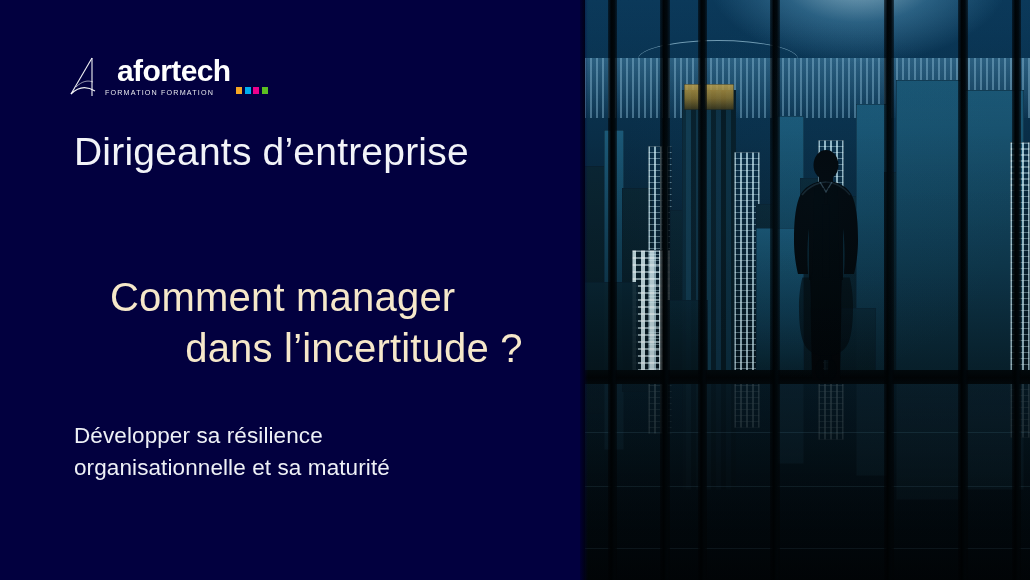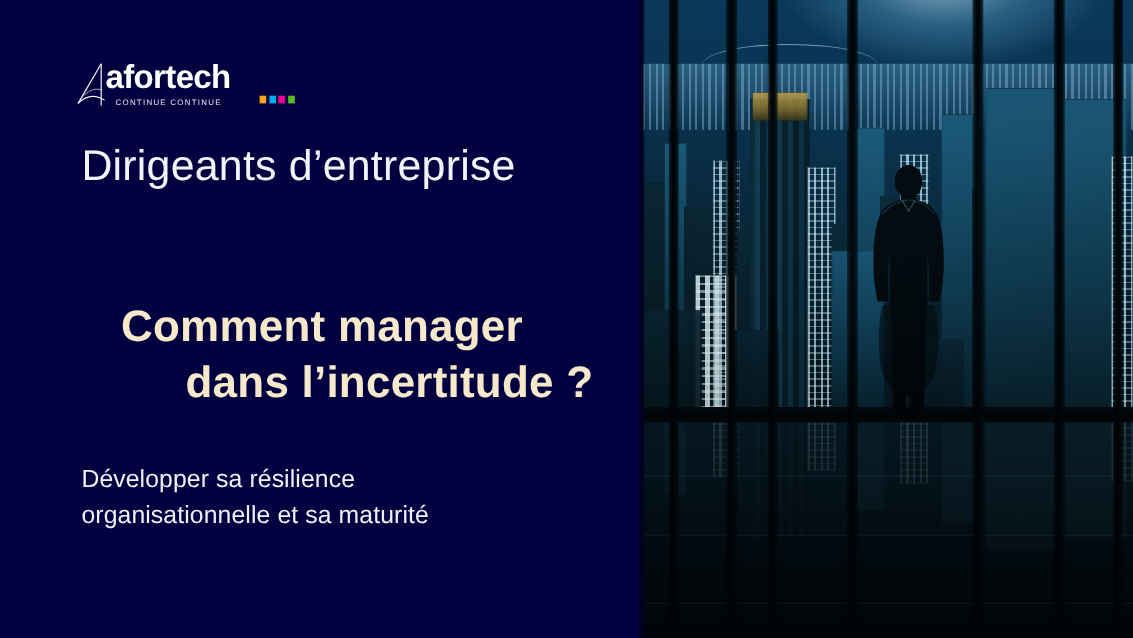--- a/index.html
+++ b/index.html
@@ -37,21 +37,21 @@
     width: 200px;
     height: 50px;
   }
   .logo-mark {
     position: absolute;
     left: 0; top: 2px;
     width: 36px; height: 42px;
   }
   .logo-word {
     position: absolute;
-    left: 28px;
+    left: 49px;
     top: 0px;
     font-size: 30px;
     font-weight: bold;
     letter-spacing: -0.6px;
     color: #ffffff;
     line-height: 34px;
     font-family: "Liberation Sans", sans-serif;
   }
   .logo-tag {
     position: absolute;
@@ -95,21 +95,21 @@
 
   .question-block {
     position: absolute;
     left: 110px;
     top: 272px;
     width: 480px;
   }
   .question-line {
     color: #f6e8ca;
     font-size: 40px;
-    font-weight: 700;
+    font-weight: 400;
     line-height: 51px;
     letter-spacing: 0.2px;
     font-family: "Liberation Sans", sans-serif;
     white-space: nowrap;
   }
   .question-line.indent { padding-left: 8px; text-align: center; }
 
   .subtitle-block {
     position: absolute;
     left: 74px;
@@ -308,21 +308,21 @@
   <div class="left-panel">
 
     <div class="logo">
       <svg class="logo-mark" viewBox="0 0 36 42">
         <path d="M24 2 L3 38" stroke="#ffffff" stroke-width="1.1" fill="none" opacity="0.95"></path>
         <path d="M24 2 L24 40" stroke="#ffffff" stroke-width="1.1" fill="none" opacity="0.95"></path>
         <path d="M3 38 C 11 30, 19 30, 27 35" stroke="#ffffff" stroke-width="1.1" fill="none" opacity="0.95"></path>
         <path d="M8 31 C 14 25, 20 24, 25 26" stroke="#ffffff" stroke-width="0.9" fill="none" opacity="0.65"></path>
       </svg>
       <div class="logo-word">afortech</div>
-      <div class="logo-tag">CONTINUE CONTINUE</div>
+      <div class="logo-tag">FORMATION FORMATION</div>
       <div class="logo-swatches">
         <i style="background:#F5A623"></i>
         <i style="background:#00AEEF"></i>
         <i style="background:#EC008C"></i>
         <i style="background:#5BBF21"></i>
       </div>
     </div>
 
     <div class="title-block">
       <div class="title-line">Dirigeants d’entreprise</div>

